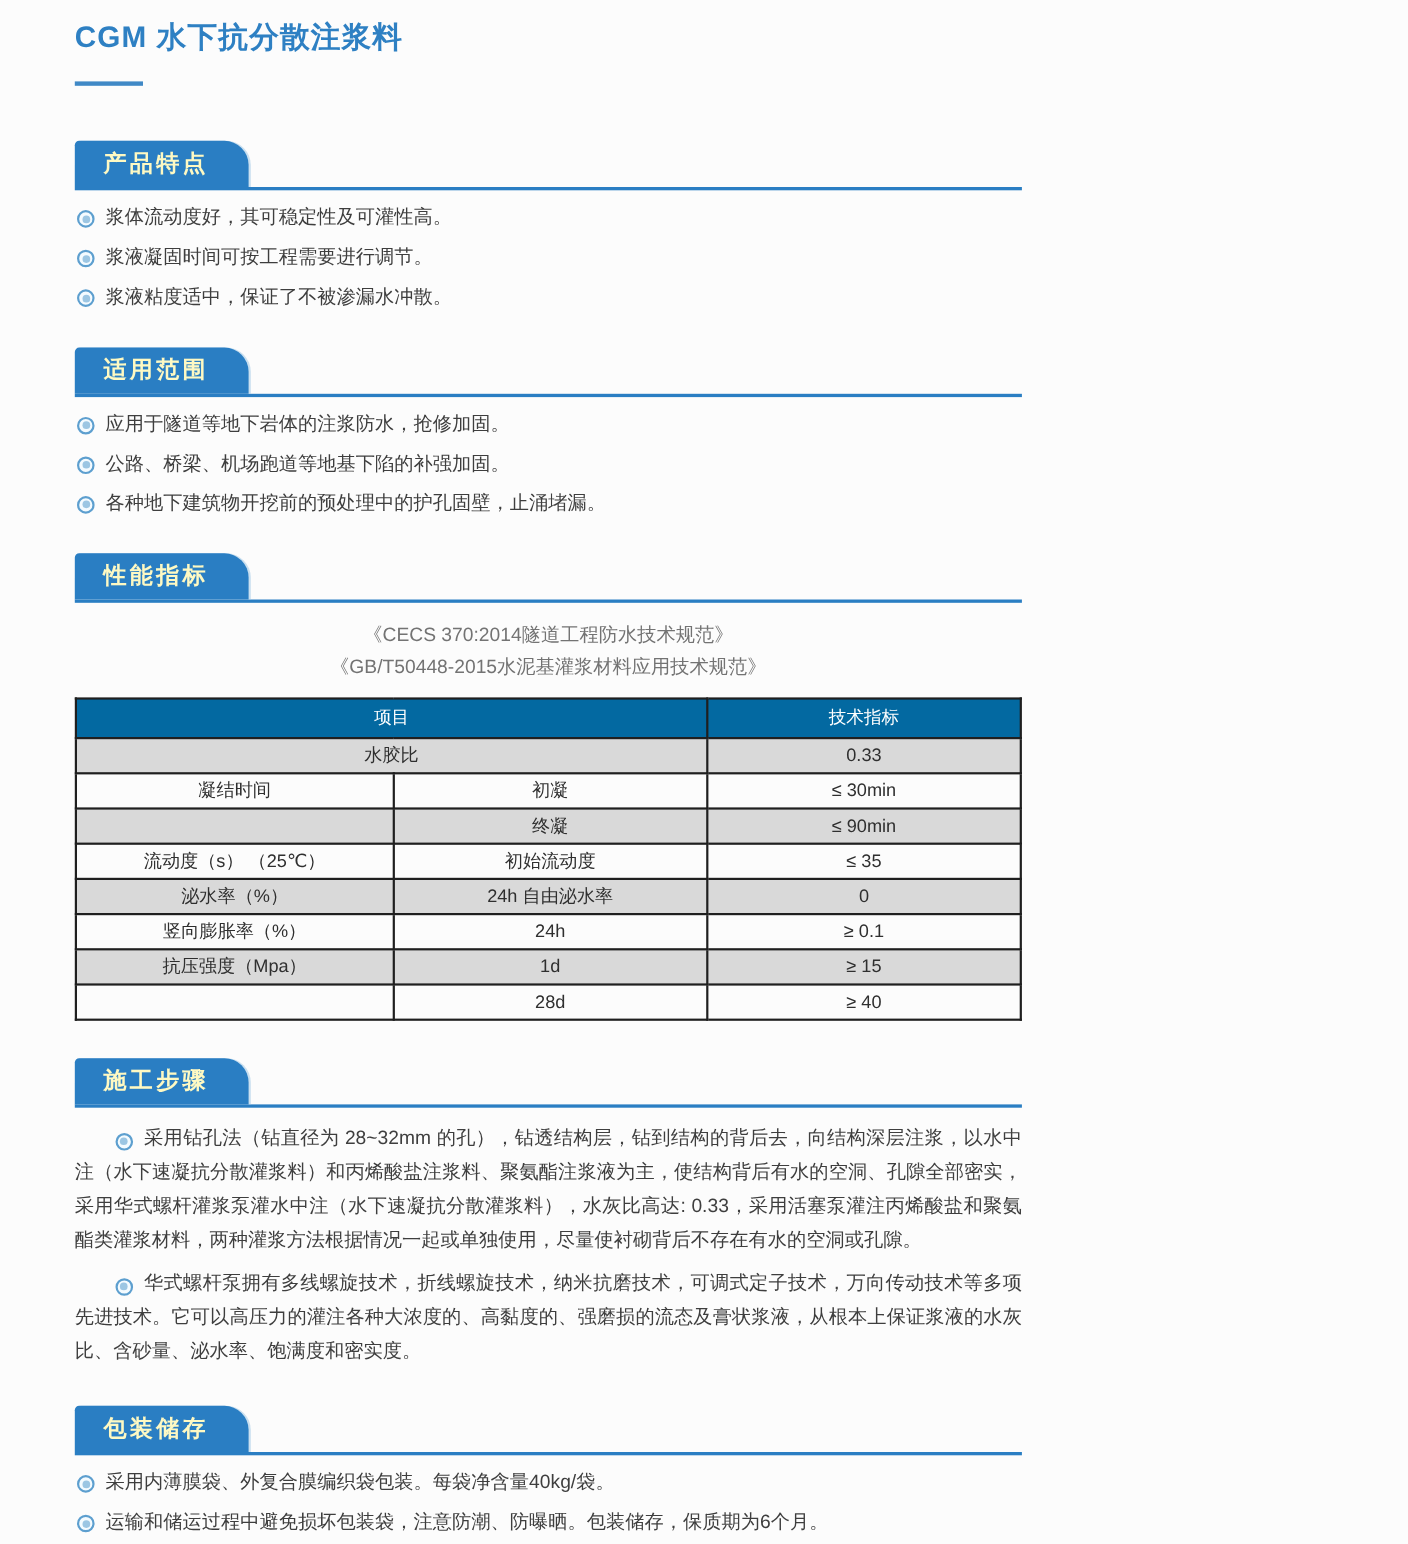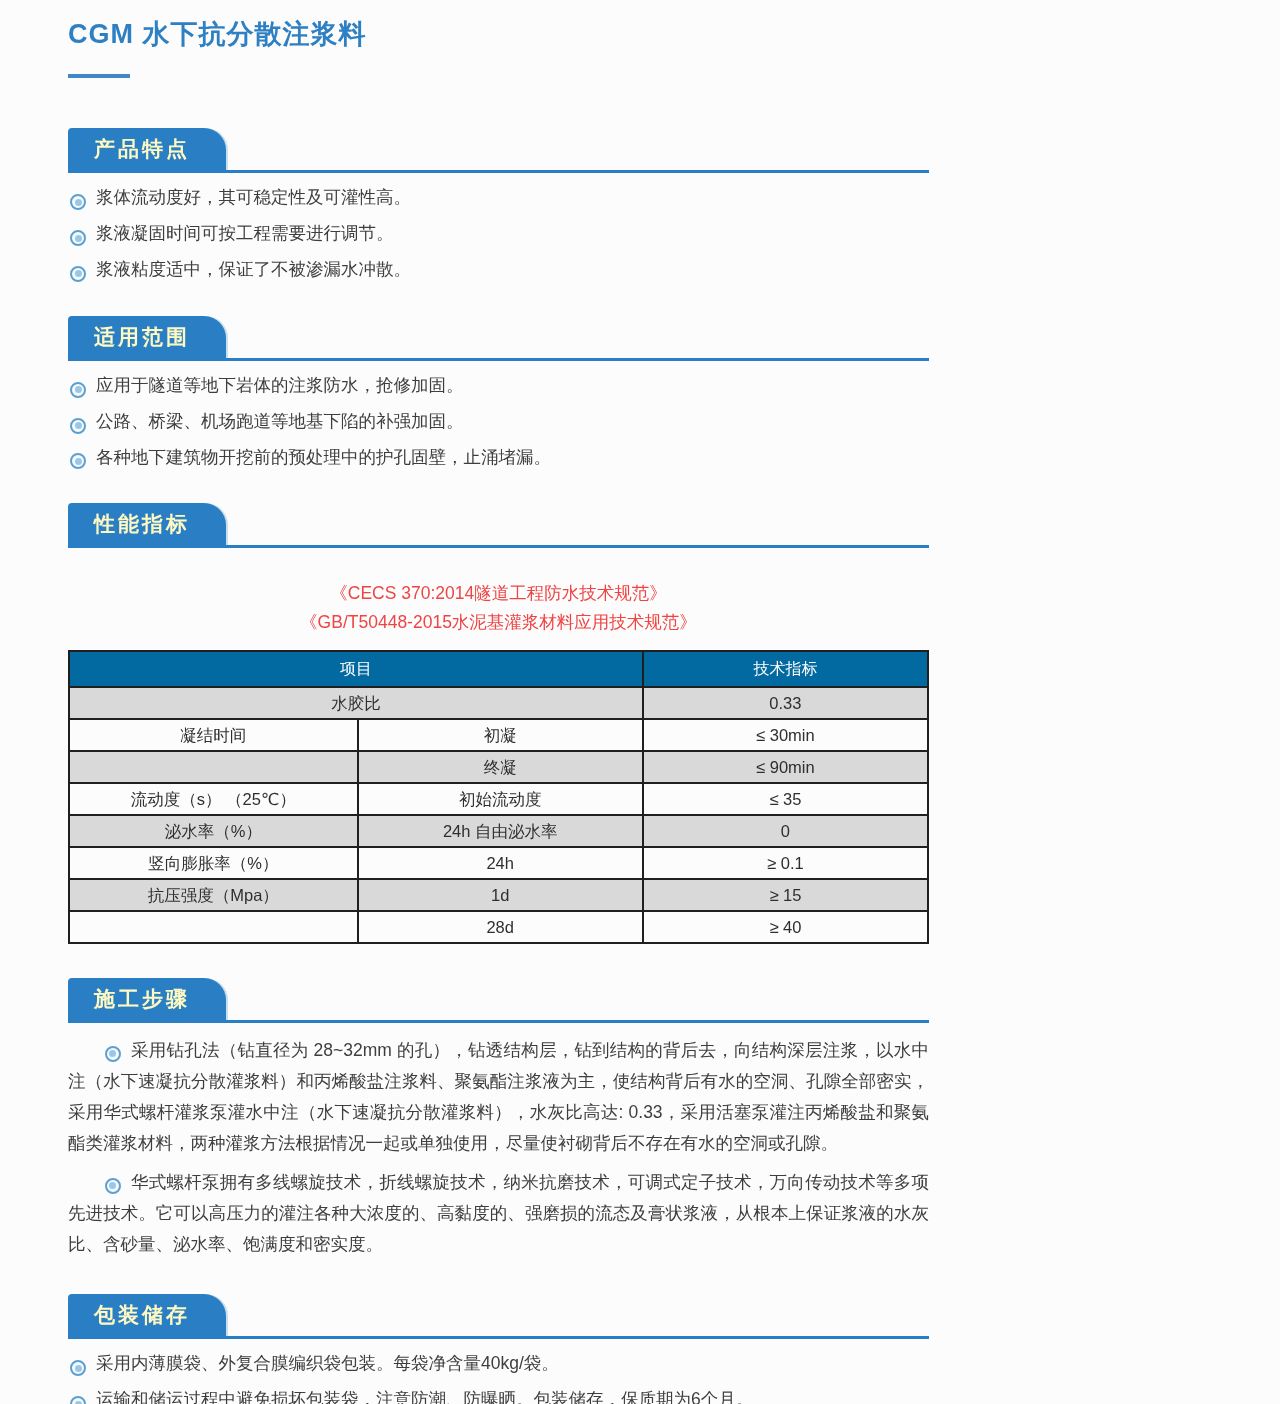--- a/index.html
+++ b/index.html
@@ -25,31 +25,31 @@
   .badge{
     display:inline-block;background:#2a7ec3;color:#fef9c3;
     font-size:21px;font-weight:bold;letter-spacing:3px;line-height:1;
     padding:10px 36px 11px 26px;
     border-radius:4px 22px 0 0;
     box-shadow:2px 0 0 rgba(160,200,230,.55);
   }
   .sec-body{margin-top:12px;}
 
   
-  .bullet{display:flex;align-items:flex-end;margin-top:11px;font-size:17.5px;line-height:1.42;}
+  .bullet{display:flex;align-items:center;margin-top:11px;font-size:17.5px;line-height:1.42;}
   .ring{
     flex:0 0 auto;display:inline-flex;align-items:center;justify-content:center;
     width:12px;height:12px;border:2.5px solid #5d9fcf;border-radius:50%;
     margin:3px 10px 0 2px;background:#f4fbff;
   }
   .ring-in{width:7px;height:7px;border-radius:50%;background:#9cc6e3;}
   .bullet-text{color:#3e3e3e;}
 
   
-  .standards{margin-top:32px;text-align:center;font-size:17.5px;color:#ef4444;line-height:27px;}
+  .standards{margin-top:16px;text-align:center;font-size:17.5px;color:#737373;line-height:27px;}
   .standards div{margin-top:2px;}
 
   
   table.perf{
     width:100%;border-collapse:collapse;margin-top:14px;
     border:2px solid #1f1f1f;table-layout:fixed;
   }
   table.perf td{
     border:2px solid #1f1f1f;text-align:center;vertical-align:middle;
     font-size:16.5px;color:#2f2f2f;padding:4px 6px;height:22px;line-height:1.3;

